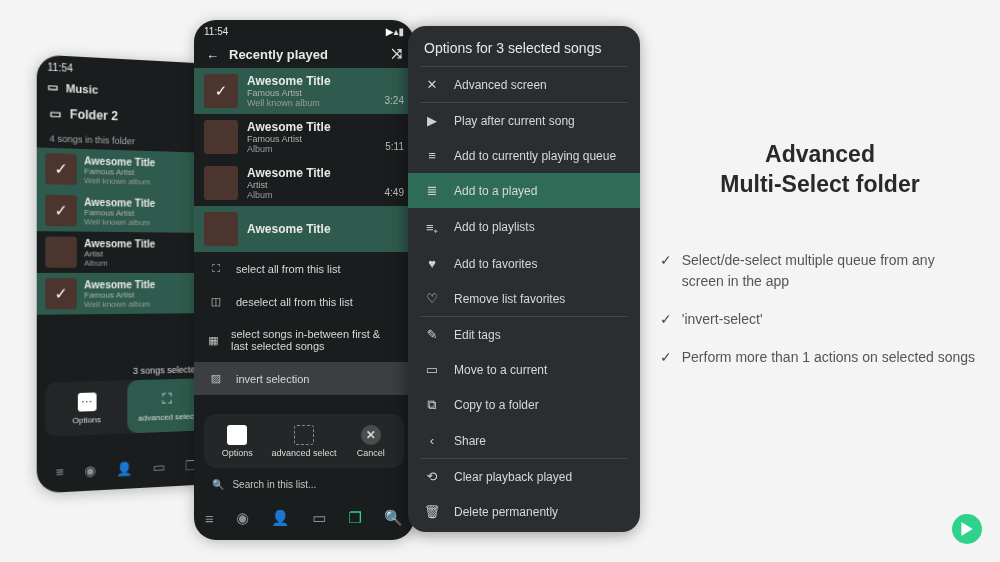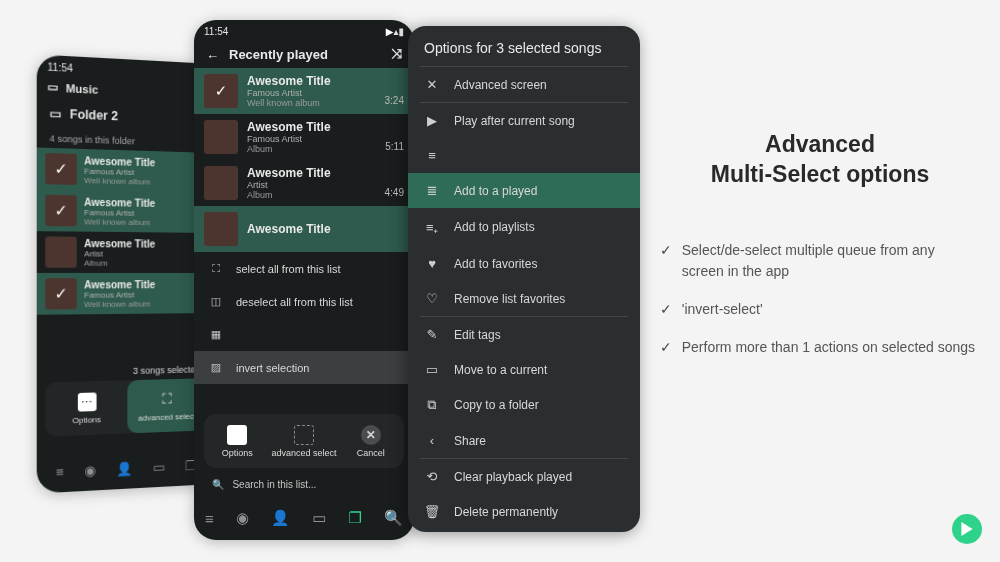--- a/index.html
+++ b/index.html
@@ -51,21 +51,21 @@
   .nav-b span { color:#8e9293; font-size:15px;}
   .nav-b .active { color:#2fd28b; }
   
   .phone-c .chdr { color:#e8e8e8; font-size:14px; font-weight:500; padding:14px 16px 10px;}
   .divh { height:1px; background:#424647; margin: 0 12px;}
   .copt { display:flex; align-items:center; gap:14px; color:#d8d8d8; font-size:12px; padding:10px 16px;}
   .copt.hl { background:#2e6c57; }
   .copt .ci { width:16px; text-align:center; color:#cfcfcf; font-size:13px;}
   .chk-row { display:flex; align-items:flex-start; gap:10px; padding:8px 14px; color:#bdbdbd; font-size:10px; line-height:1.3;}
   
-  .right { position:absolute; left:660px; top:130px; width:320px; color:#292929;}
+  .right { position:absolute; left:660px; top:140px; width:320px; color:#292929;}
   .right h1 { font-size:23px; font-weight:700; text-align:center; line-height:1.3;}
   .right ul { list-style:none; margin-top:50px; }
   .right li { display:flex; gap:10px; font-size:14px; color:#555; line-height:1.55; margin-bottom:16px;}
   .right li .ck { color:#444; }
   .badge { position:absolute; right:18px; bottom:18px; width:30px; height:30px; border-radius:50%; background:#2fd28b; display:flex; align-items:center; justify-content:center;}
   svg { display:block; }
 </style>
 </head>
 <body>
 
@@ -190,20 +190,21 @@
       <div class="sel-row">
         <span class="ic">⛶</span>
         <span>select all from this list</span>
       </div>
       <div class="sel-row">
         <span class="ic">◫</span>
         <span>deselect all from this list</span>
       </div>
       <div class="sel-row">
         <span class="ic">▦</span>
+        <span>select songs in-between first &amp; last selected songs</span>
       </div>
       <div class="sel-row hl">
         <span class="ic">▨</span>
         <span>invert selection</span>
       </div>
     </div>
   <div class="bot-bar-b">
     <div class="cell">
         <div class="sq"></div>
         <span>Options</span>
@@ -239,20 +240,21 @@
         <span class="ci">✕</span>
         <span>Advanced screen</span>
       </div>
       <div class="divh"></div>
       <div class="copt">
         <span class="ci">▶</span>
         <span>Play after current song</span>
       </div>
       <div class="copt">
         <span class="ci">≡</span>
+        <span>Add to currently playing queue</span>
       </div>
       <div class="copt hl">
         <span class="ci">≣</span>
         <span>Add to a played</span>
       </div>
       <div class="copt">
         <span class="ci">≡₊</span>
         <span>Add to playlists</span>
       </div>
       <div class="copt">
@@ -290,21 +292,21 @@
         <span>Delete permanently</span>
       </div>
     </div>
   <div class="chk-row">
     
     
   </div>
 </div>
 
 <div class="right">
-  <h1><span>Advanced</span><br><span>Multi-Select options</span></h1>
+  <h1><span>Advanced</span><br><span>Multi-Select folder</span></h1>
   <ul id="bullets">
       <li>
         <span class="ck">✓</span>
         <span>Select/de-select multiple queue from any screen in the app</span>
       </li>
       <li>
         <span class="ck">✓</span>
         <span>'invert-select'</span>
       </li>
       <li>

